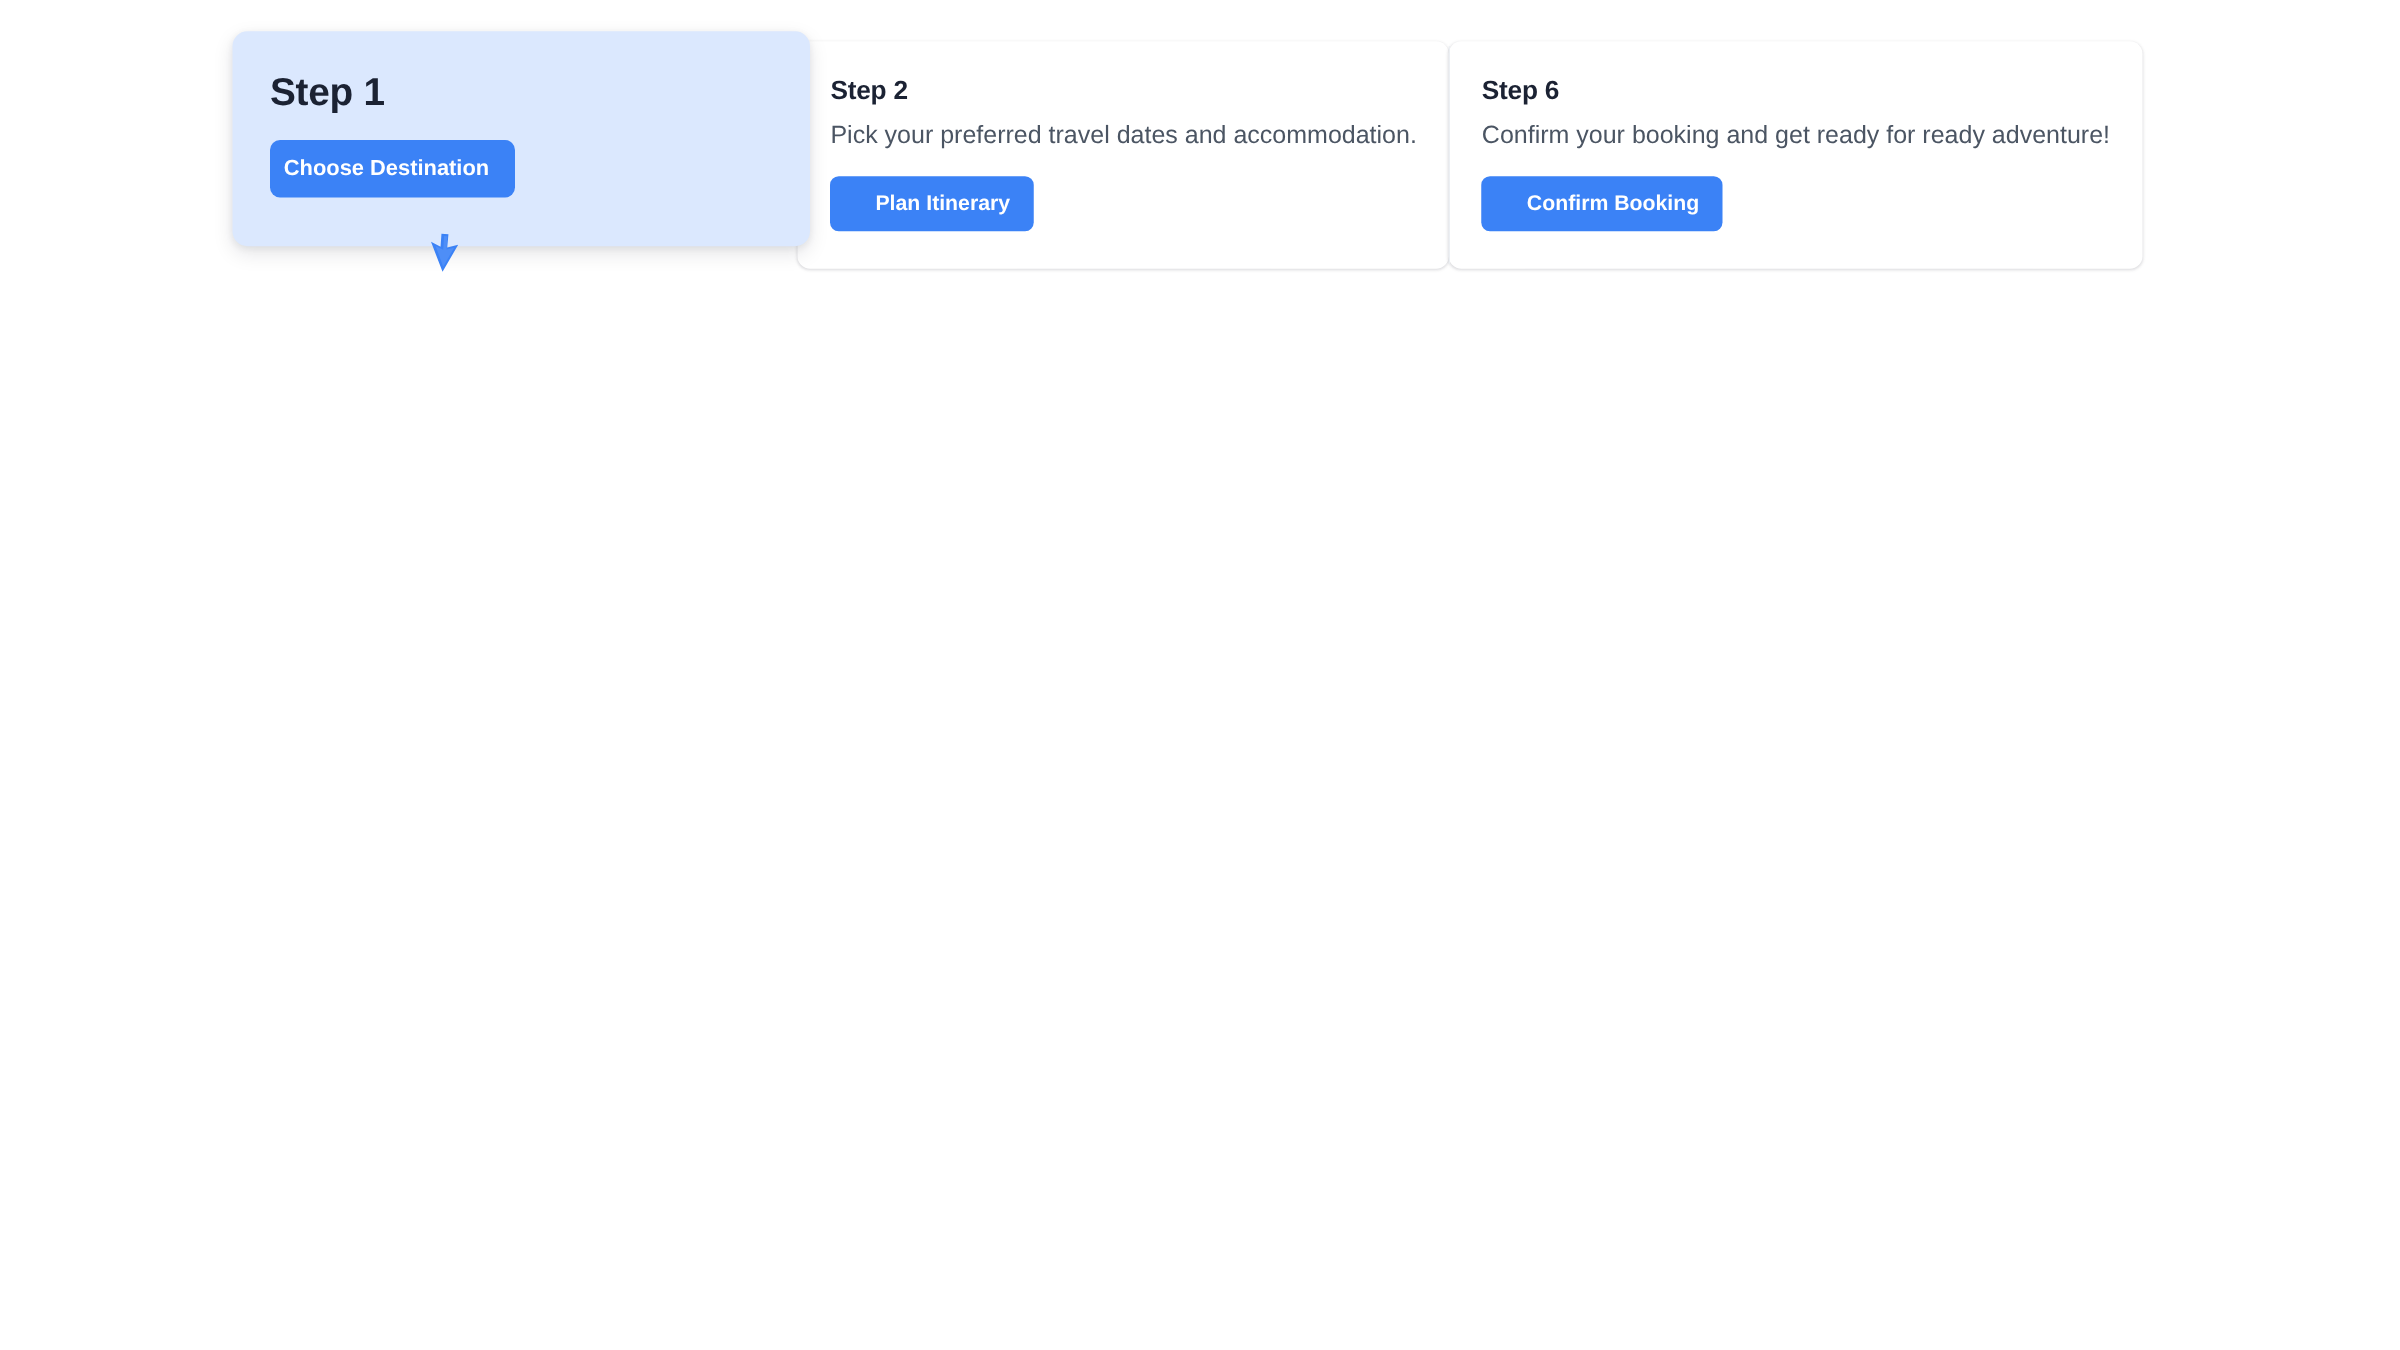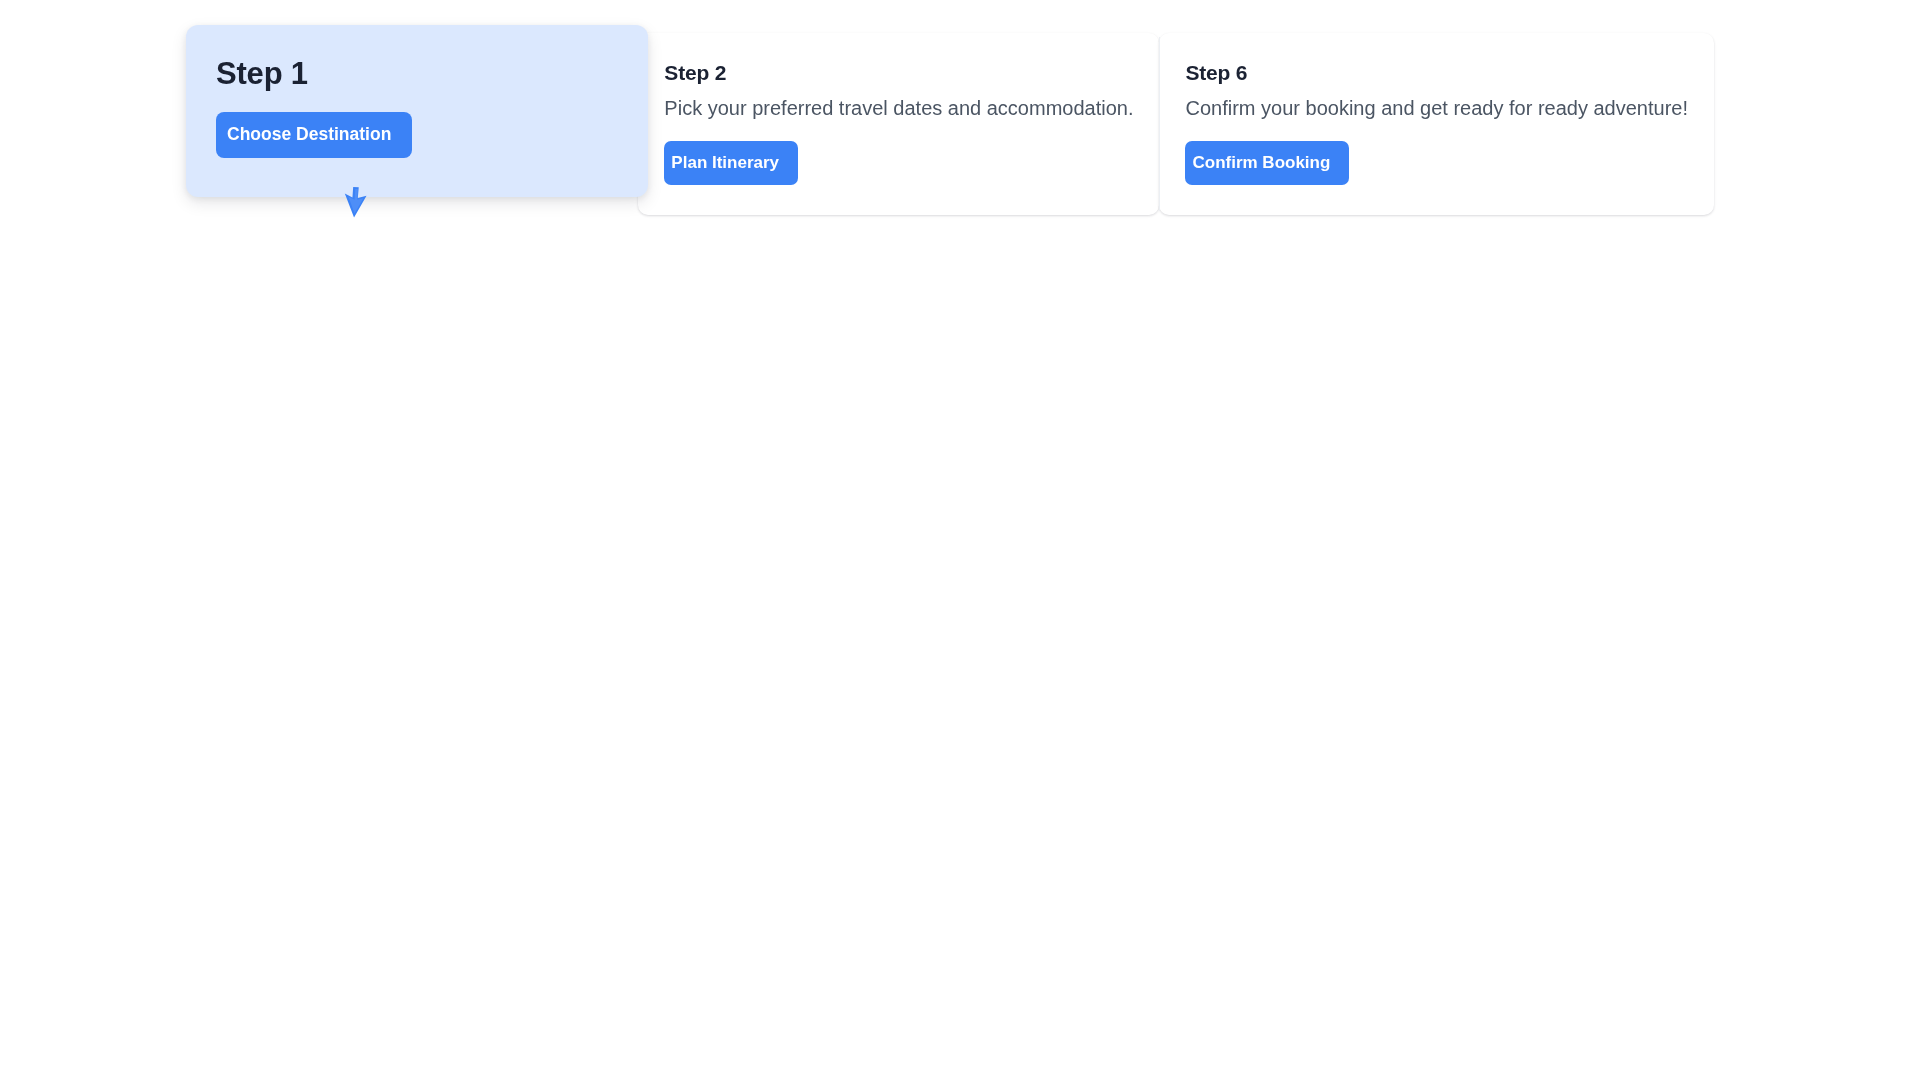--- a/index.html
+++ b/index.html
@@ -84,21 +84,21 @@
 
   .step-btn {
     margin-top: 19px;
     display: inline-block;
     background: #3b82f6;
     color: #ffffff;
     font-family: "Liberation Sans", "DejaVu Sans", sans-serif;
     font-size: 17px;
     font-weight: bold;
     line-height: 1;
-    padding: 13px 19px 14px 7px;
+    padding: 13px 19px 14px 36px;
     border: none;
     border-radius: 7px;
     cursor: pointer;
     white-space: nowrap;
   }
   .active .step-btn {
     margin-top: 20px;
     font-size: 17.5px;
     padding: 14px 21px 15px 11px;
     border-radius: 8px;

